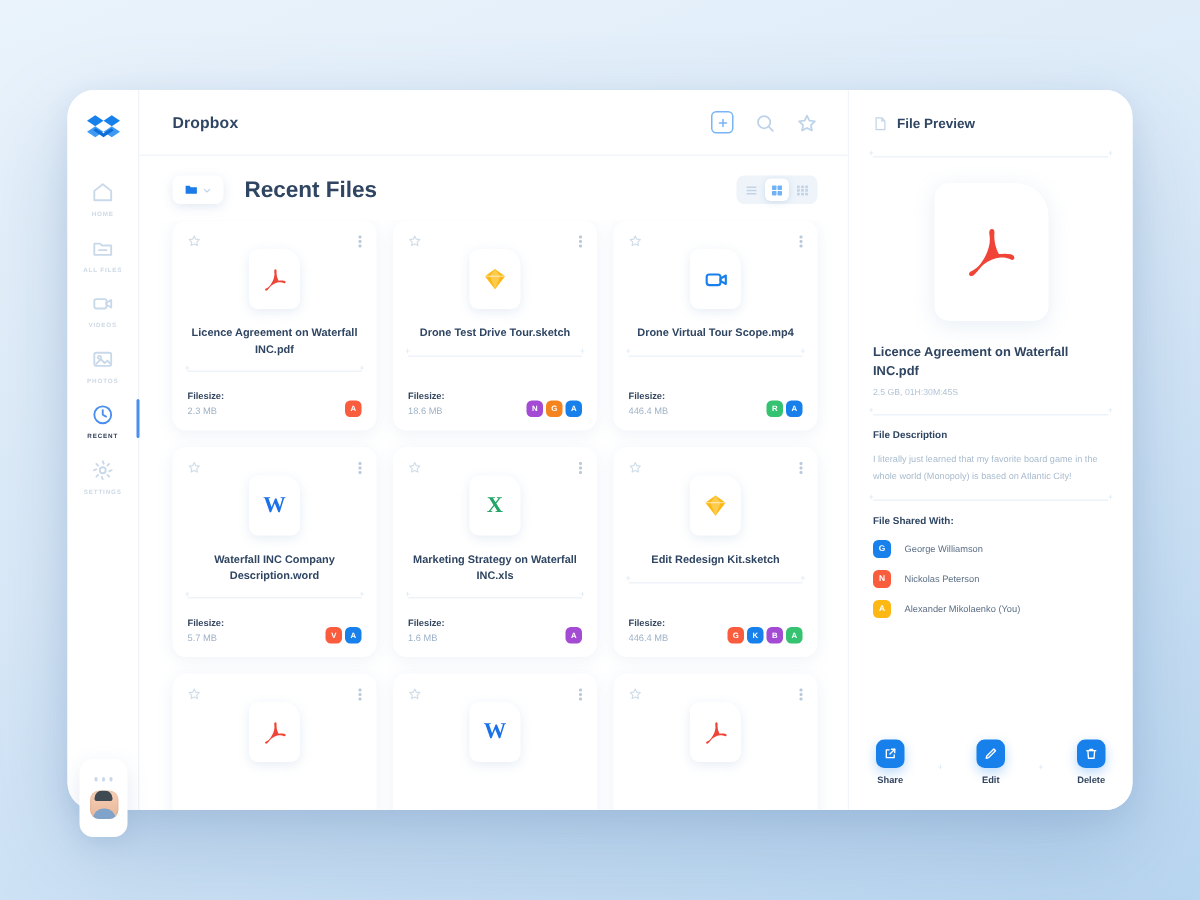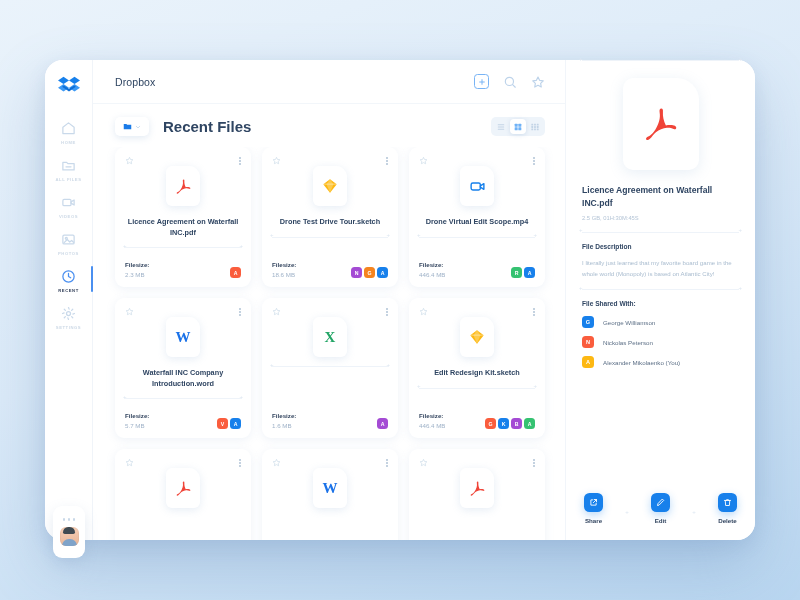--- a/index.html
+++ b/index.html
@@ -85,21 +85,21 @@
   
   .main {
     flex: 1; display: flex; flex-direction: column;
     background: #ffffff; min-width: 0;
   }
   .topbar {
     height: 44px; display: flex; align-items: center;
     padding: 0 20px 0 22px; flex: 0 0 44px;
     border-bottom: 1px solid #f2f6fa;
   }
-  .app-title { font-size: 10.5px; font-weight: 400; color: #2f4562; letter-spacing: 0.1px; }
+  .app-title { font-size: 10.5px; font-weight: 700; color: #2f4562; letter-spacing: 0.1px; }
   .topbar-actions { margin-left: auto; display: flex; align-items: center; gap: 14px; }
   .ic-btn { width: 14px; height: 14px; color: #bdd3ea; cursor: pointer; display:block; }
   .ic-btn svg { width: 14px; height: 14px; display: block; }
   .ic-btn.boxed {
     width: 15px; height: 15px; border: 1.1px solid #79b4f5; border-radius: 3.5px;
     display: flex; align-items: center; justify-content: center; color: #79b4f5;
   }
   .ic-btn.boxed svg { width: 8px; height: 8px; }
 
   .toolbar {
@@ -491,21 +491,21 @@
               </span>
     </div>
     <div class="file-icon-wrap">
       <div class="file-icon">
                 <svg viewBox="0 0 24 24" width="17" height="17" fill="none" stroke="#1780eb" stroke-width="2" stroke-linecap="round" stroke-linejoin="round">
                   <rect x="3" y="7" width="13" height="10" rx="2.4"></rect>
                   <path d="M16 11 L21 8 V16 L16 13 Z"></path>
                 </svg>
               </div>
     </div>
-    <div class="card-name">Drone Virtual Edit Scope.mp4</div>
+    <div class="card-name">Drone Virtual Tour Scope.mp4</div>
 
     <div class="card-div"></div>
     <div class="card-foot">
       <div>
         <div class="fs-label">Filesize:</div>
         <div class="fs-value">446.4 MB</div>
       </div>
       <div class="avatars">
                 <span class="av" style="background:#35c271">R</span>
                 <span class="av" style="background:#1780eb">A</span>
@@ -523,21 +523,21 @@
                 <i></i>
                 <i></i>
                 <i></i>
               </span>
     </div>
     <div class="file-icon-wrap">
       <div class="file-icon">
                 <span class="file-glyph-w">W</span>
               </div>
     </div>
-    <div class="card-name">Waterfall INC Company Introduction.word</div>
+    <div class="card-name">Waterfall INC Company Description.word</div>
 
     <div class="card-div"></div>
     <div class="card-foot">
       <div>
         <div class="fs-label">Filesize:</div>
         <div class="fs-value">5.7 MB</div>
       </div>
       <div class="avatars">
                 <span class="av" style="background:#fa5d3d">V</span>
                 <span class="av" style="background:#1780eb">A</span>
@@ -555,20 +555,21 @@
                 <i></i>
                 <i></i>
                 <i></i>
               </span>
     </div>
     <div class="file-icon-wrap">
       <div class="file-icon">
                 <span class="file-glyph-x">X</span>
               </div>
     </div>
+    <div class="card-name">Marketing Strategy on Waterfall INC.xls</div>
 
     <div class="card-div"></div>
     <div class="card-foot">
       <div>
         <div class="fs-label">Filesize:</div>
         <div class="fs-value">1.6 MB</div>
       </div>
       <div class="avatars">
                 <span class="av" style="background:#a44bd4">A</span>
               </div>
@@ -674,20 +675,29 @@
                 </svg>
               </div>
     </div>
 
     </div>
         </div>
     </div>
   </section>
 
   <aside class="preview">
+    <div class="pv-head">
+      <span class="di">
+        <svg viewBox="0 0 24 24" fill="none" stroke="currentColor" stroke-width="2" stroke-linejoin="round">
+            <path d="M5 2.5 H14 L19 7.5 V21.5 H5 Z"></path>
+            <path d="M14 2.5 V7.5 H19"></path>
+          </svg>
+      </span>
+      <span class="pv-title">File Preview</span>
+    </div>
     <div class="dash"></div>
 
     <div class="pv-thumb-wrap">
       <div class="pv-thumb">
         <svg viewBox="0 0 24 24" width="42" height="42">
           <path d="M12.2 3.2 c-.9 0-1.2 1-1 2.1 .3 1.7 .2 3.4-.3 5.1-.6 2.2-1.7 4.3-3 6-.9 1.2-2 2.2-3.2 2.7-.8.3-1.5.9-1.2 1.6 .3.7 1.3.6 2-.1 1.3-1.2 2.3-2.8 3.6-3.9 1.8-1.5 4-2.4 6.3-2.6 1.3-.1 2.7.1 3.8.7 .7.4 1.4.2 1.5-.5 .1-.7-.5-1.2-1.3-1.4-1.5-.4-3.1-.3-4.6-.1-.6-1.2-1.1-2.5-1.4-3.8-.3-1.3-.4-2.7-.3-4 .1-1-.1-1.8-.9-1.8z" fill="#f04438"></path>
         </svg>
       </div>
     </div>
 

